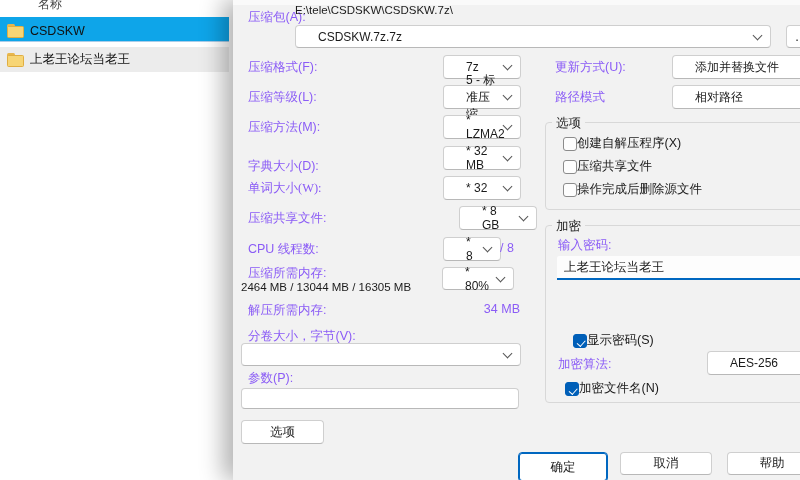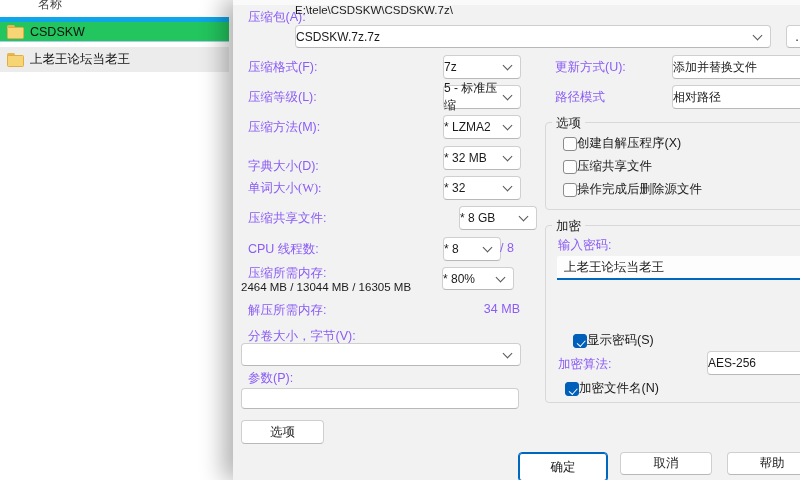--- a/index.html
+++ b/index.html
@@ -4,36 +4,36 @@
 <style>
   * { margin:0; padding:0; box-sizing:border-box; }
   html,body { width:800px; height:480px; overflow:hidden; }
   body { font-family:"Liberation Sans","DejaVu Sans",sans-serif; font-size:12.5px; color:#1a1a1a; background:#fff; }
   #stage { position:relative; width:800px; height:480px; overflow:hidden; background:#fff; }
 
   
   .explorer { position:absolute; left:0; top:0; width:240px; height:480px; background:#fff; }
   .col-header { position:absolute; left:38px; top:-4px; font-size:12px; color:#454545; }
   .file-row { position:absolute; left:0; width:229px; height:25px; display:flex; align-items:center; gap:6px; padding-left:7px; }
-  .file-row.selected { background:#22c55e; border-top:5px solid #0ea5e9; border-bottom:1px solid #a9cde9; }
+  .file-row.selected { background:#0ea5e9; border-top:3px solid #0ea5e9; border-bottom:1px solid #a9cde9; }
   .file-row.hover { background:#ececec; }
   .folder-ico { width:17px; height:14px; position:relative; flex:0 0 auto; }
   .folder-ico .tab { position:absolute; left:0; top:0; width:8px; height:4px; background:#e8b64c; border-radius:1.5px 1.5px 0 0; }
   .folder-ico .body { position:absolute; left:0; top:2px; width:17px; height:12px; background:#f7d575; border-radius:1.5px; border:1px solid #e0ae42; }
   .file-row .fname { font-size:12.5px; color:#111; }
 
   
   .dialog { position:absolute; left:233px; top:0; width:600px; height:480px; background:#f2f2f2;
             box-shadow:-10px 0 22px rgba(0,0,0,.30); }
   .dialog .topstrip { position:absolute; left:0; top:0; width:100%; height:5px; background:#fafafa; }
   .lbl { position:absolute; white-space:nowrap; color:#8b5cf6; }
   .sub { position:absolute; white-space:nowrap; color:#1b1b1b; font-size:11.5px; }
 
   .combo, .txt, .btn { background:#fff; border:1px solid #cfcfcf; border-bottom-color:#b8b8b8; border-radius:4px; }
-  .combo { position:absolute; display:flex; align-items:center; padding:0 22px 0 0; font-size:12px; color:#1a1a1a; }
+  .combo { position:absolute; display:flex; align-items:center; padding:0 22px 0 22px; font-size:12px; color:#1a1a1a; }
   .combo .chev { position:absolute; right:9px; top:50%; width:7px; height:7px; margin-top:-5px;
                  border-right:1.4px solid #565656; border-bottom:1.4px solid #565656; transform:rotate(45deg); }
   .txt { position:absolute; font-size:12px; padding:0 8px; }
   input.txt { outline:none; }
   .btn { position:absolute; display:flex; align-items:center; justify-content:center; font-size:12.5px; cursor:default; }
   .btn.default { border:1px solid #0067c0; box-shadow:0 0 0 1px #0067c0 inset; }
 
   .groupbox { position:absolute; border:1px solid #d8d8d8; border-radius:4px; }
   .group-title { position:absolute; background:#f2f2f2; padding:0 4px; font-size:12.5px; color:#1b1b1b; white-space:nowrap; }
 

